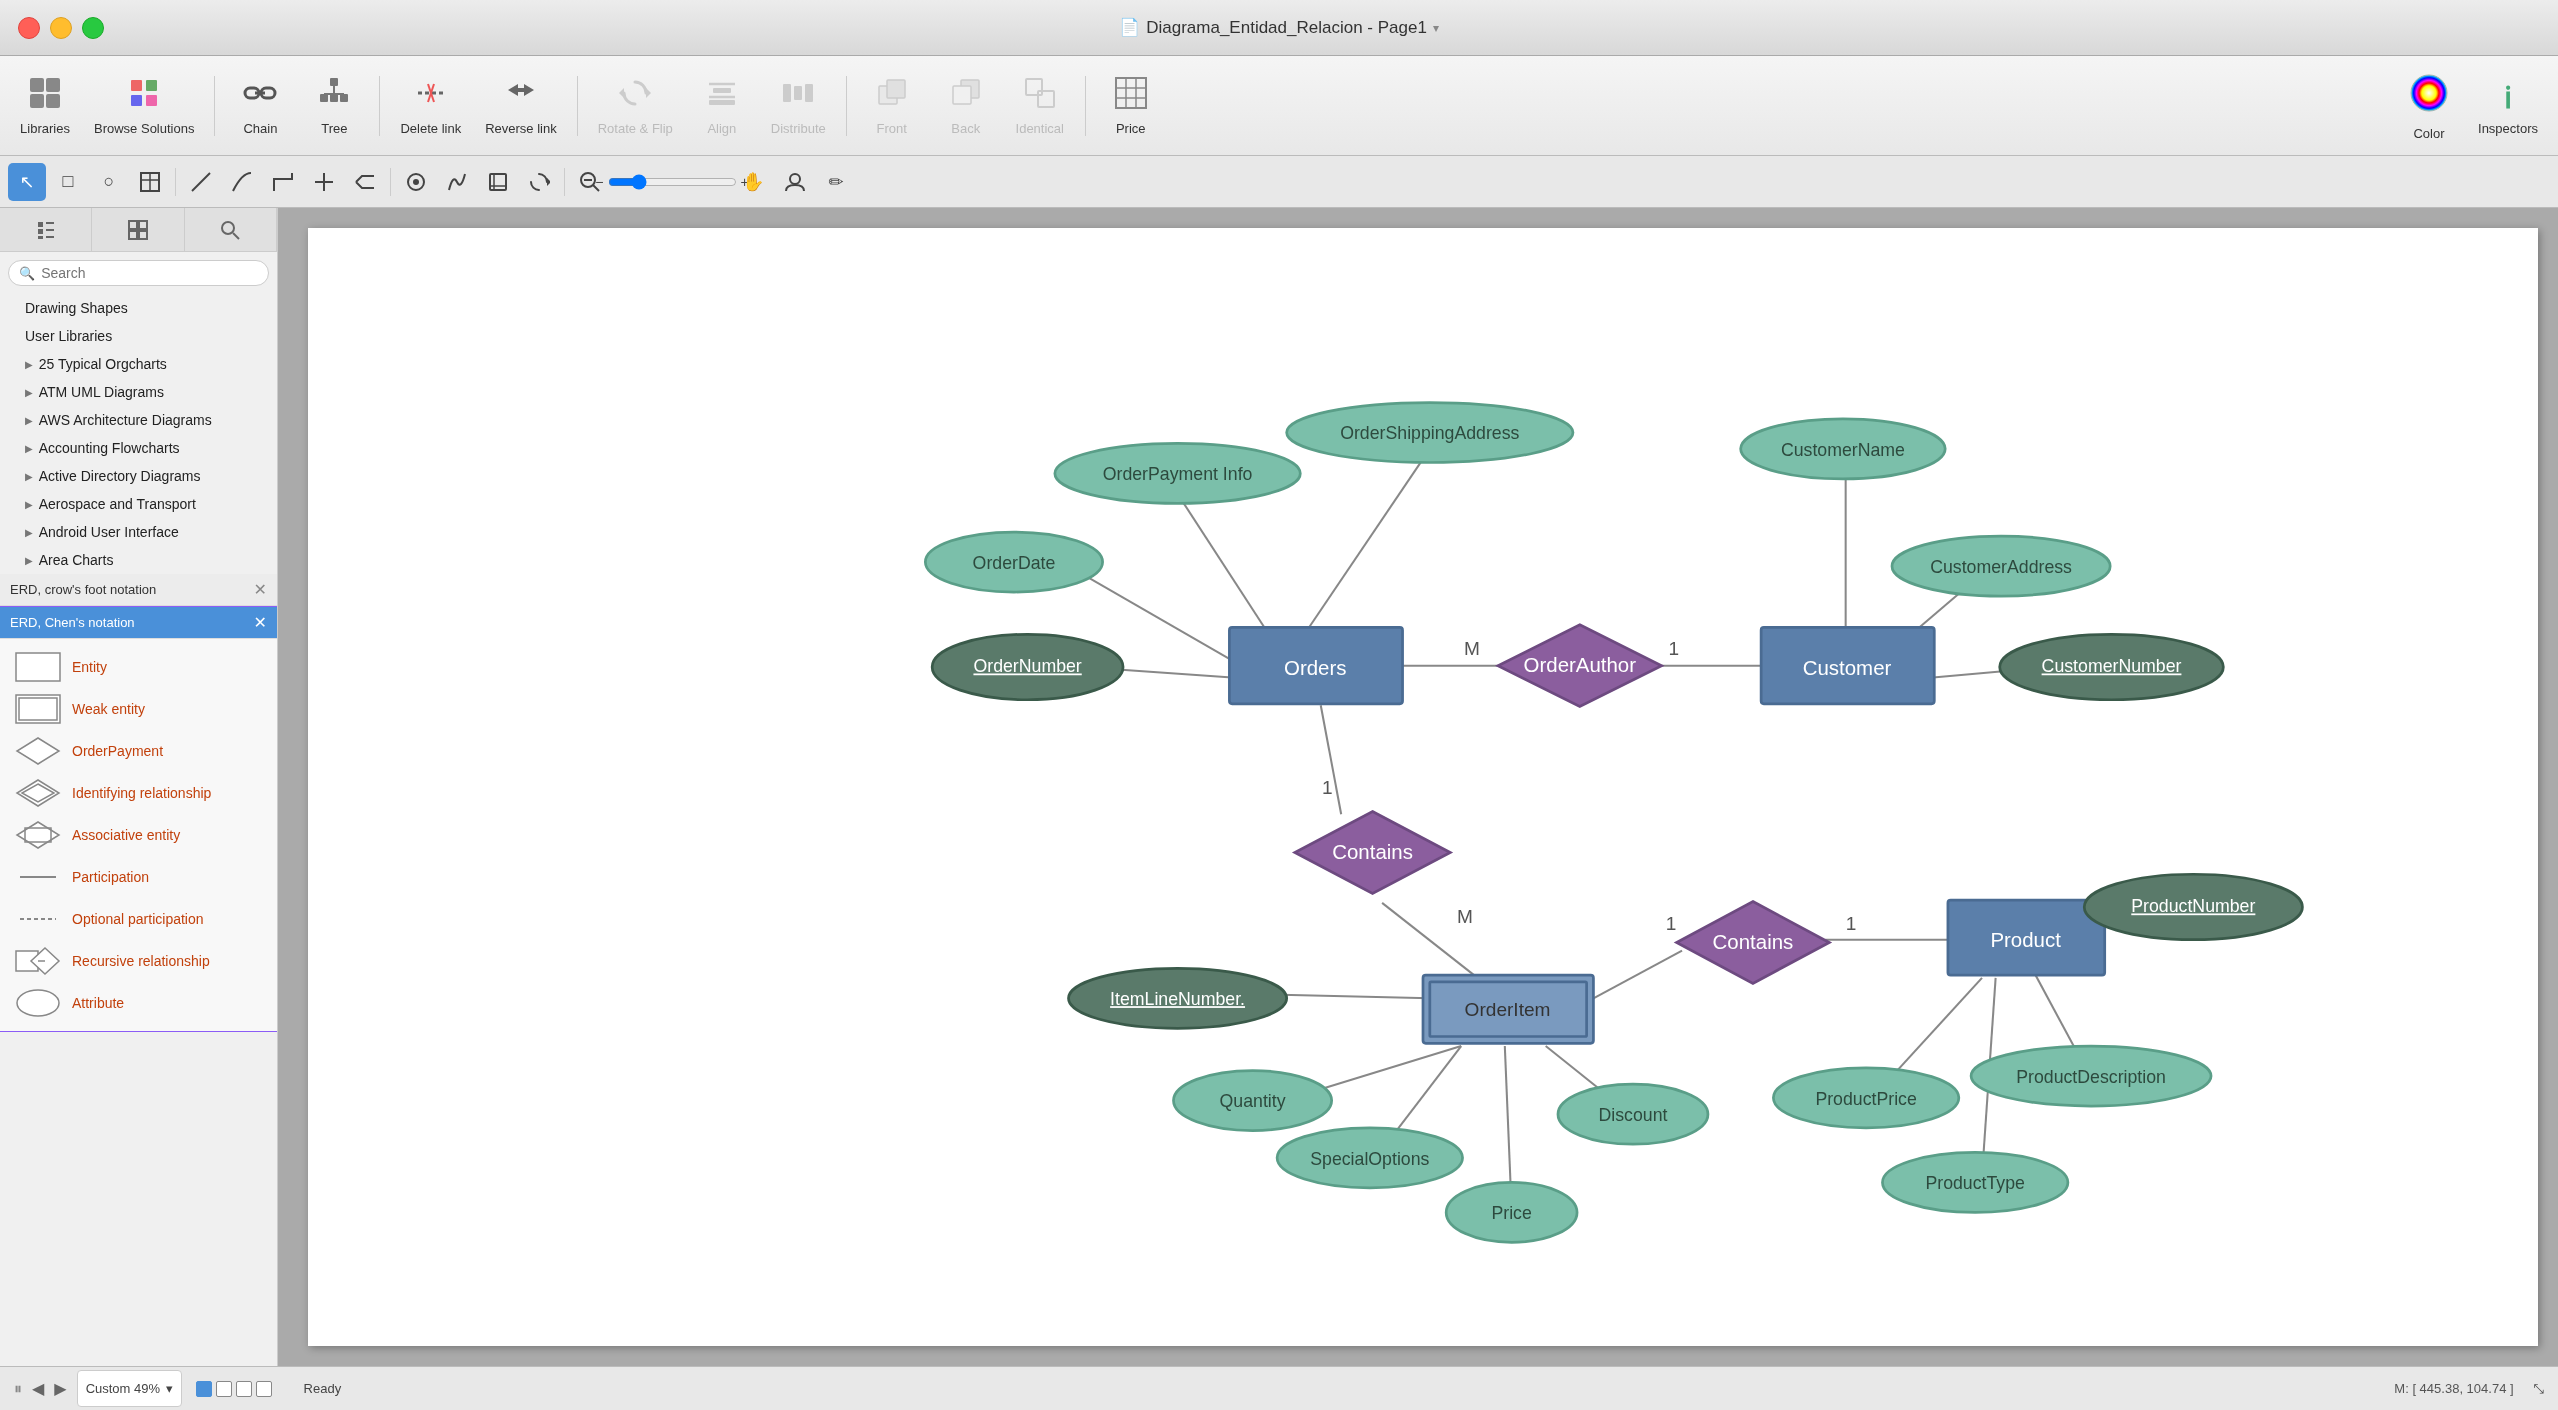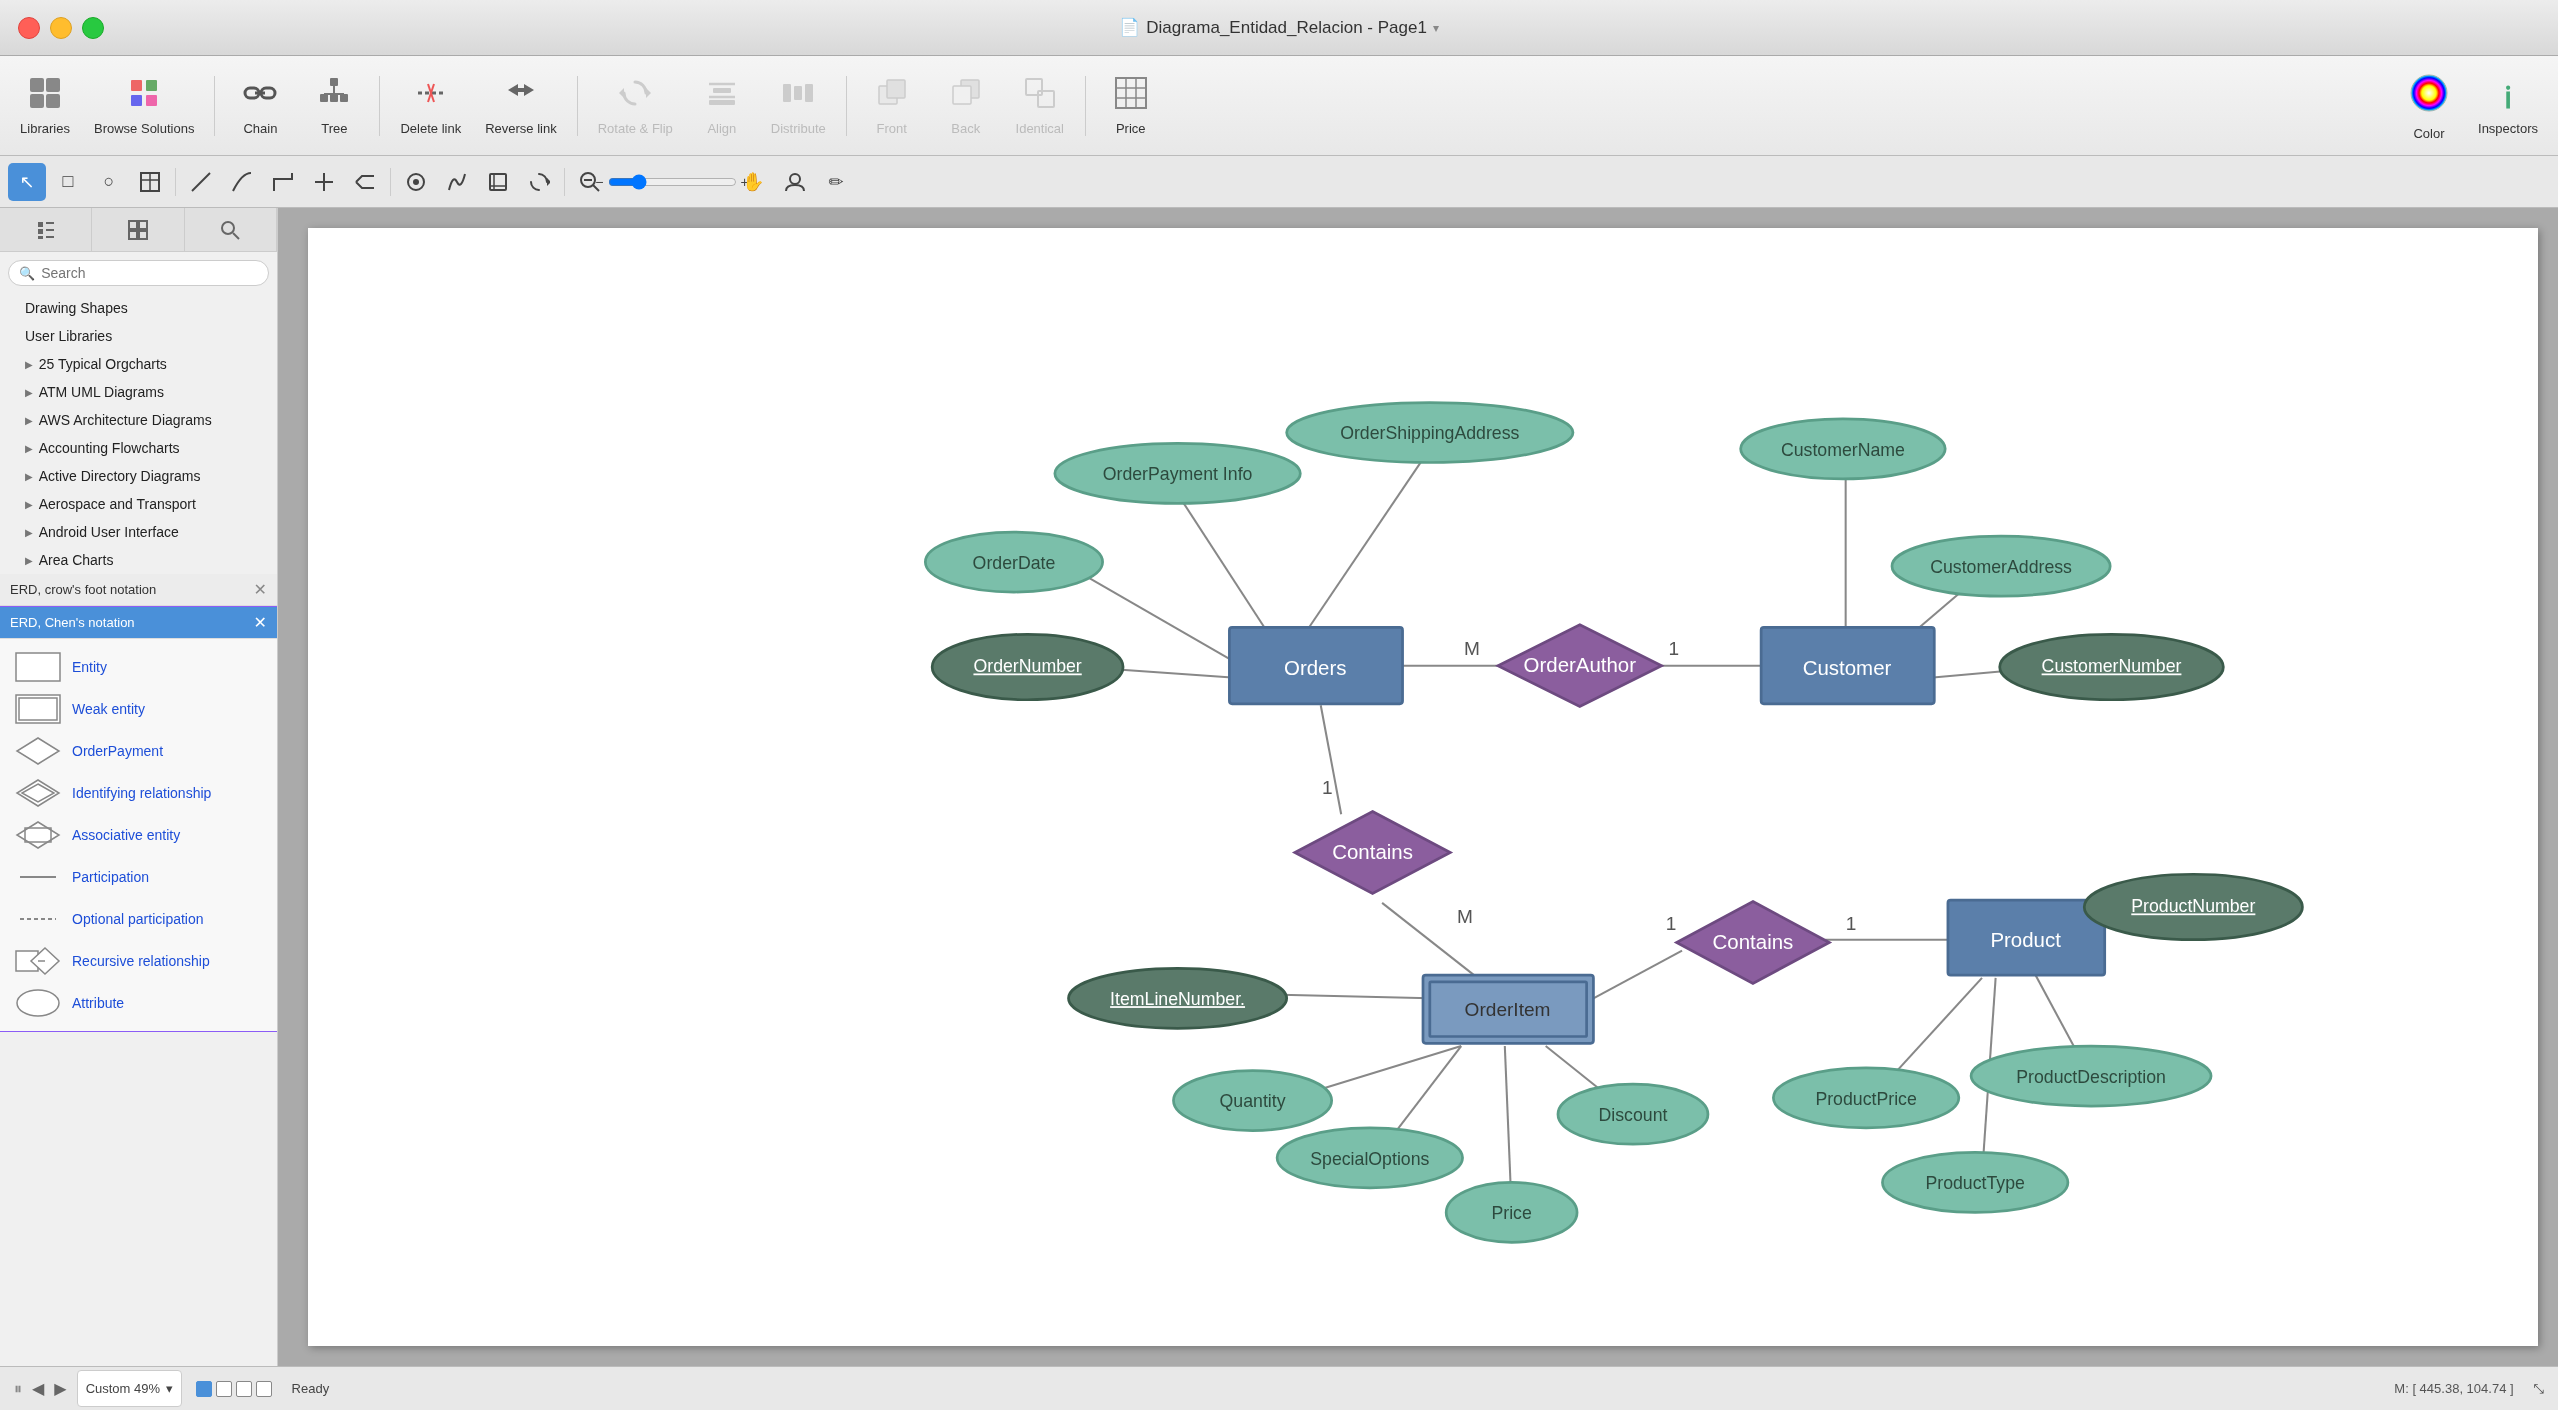--- a/index.html
+++ b/index.html
@@ -175,21 +175,21 @@
       gap: 2px;
     }
     .lib-item {
       display: flex;
       align-items: center;
       gap: 10px;
       padding: 4px 6px;
       cursor: pointer;
       border-radius: 4px;
       font-size: 14px;
-      color: #1d4ed8;
+      color: #c2410c;
     }
     .shape-preview {
       width: 48px; height: 32px;
       display: flex; align-items: center; justify-content: center;
     }
 
     
     #canvas-area {
       flex: 1;
       background: #aaa;
@@ -856,16 +856,16 @@
   <div class="zoom-control">
     <span>Custom 49%</span>
     <span>▾</span>
   </div>
   <div class="page-indicators">
     <div class="page-dot active"></div>
     <div class="page-dot"></div>
     <div class="page-dot"></div>
     <div class="page-dot"></div>
   </div>
-  <span style="margin-left:10px;">Ready</span>
+  <span style="margin-left:22px;">Ready</span>
   <span class="status-right">M: [ 445.38, 104.74 ]</span>
   <span class="status-expand">⤡</span>
 </div>
 
 </body></html>

